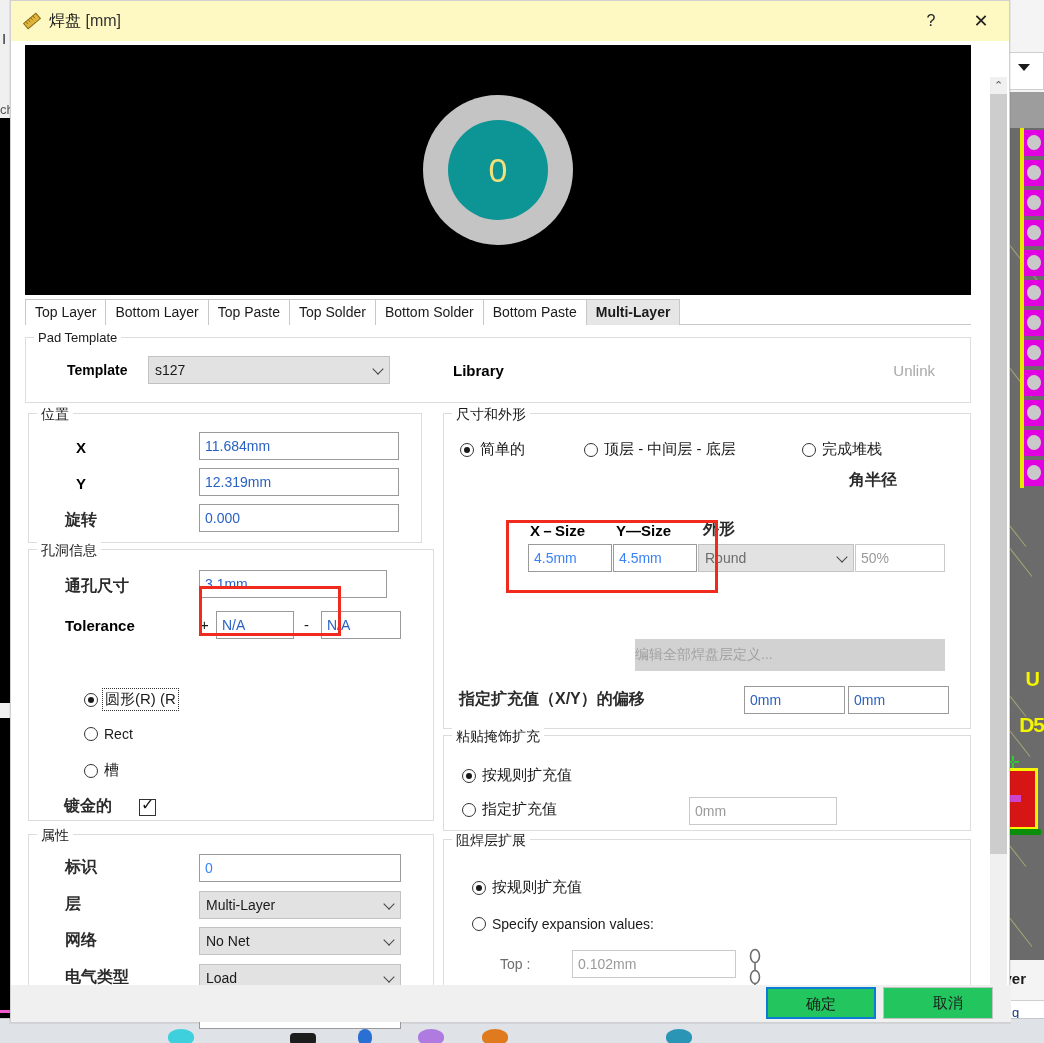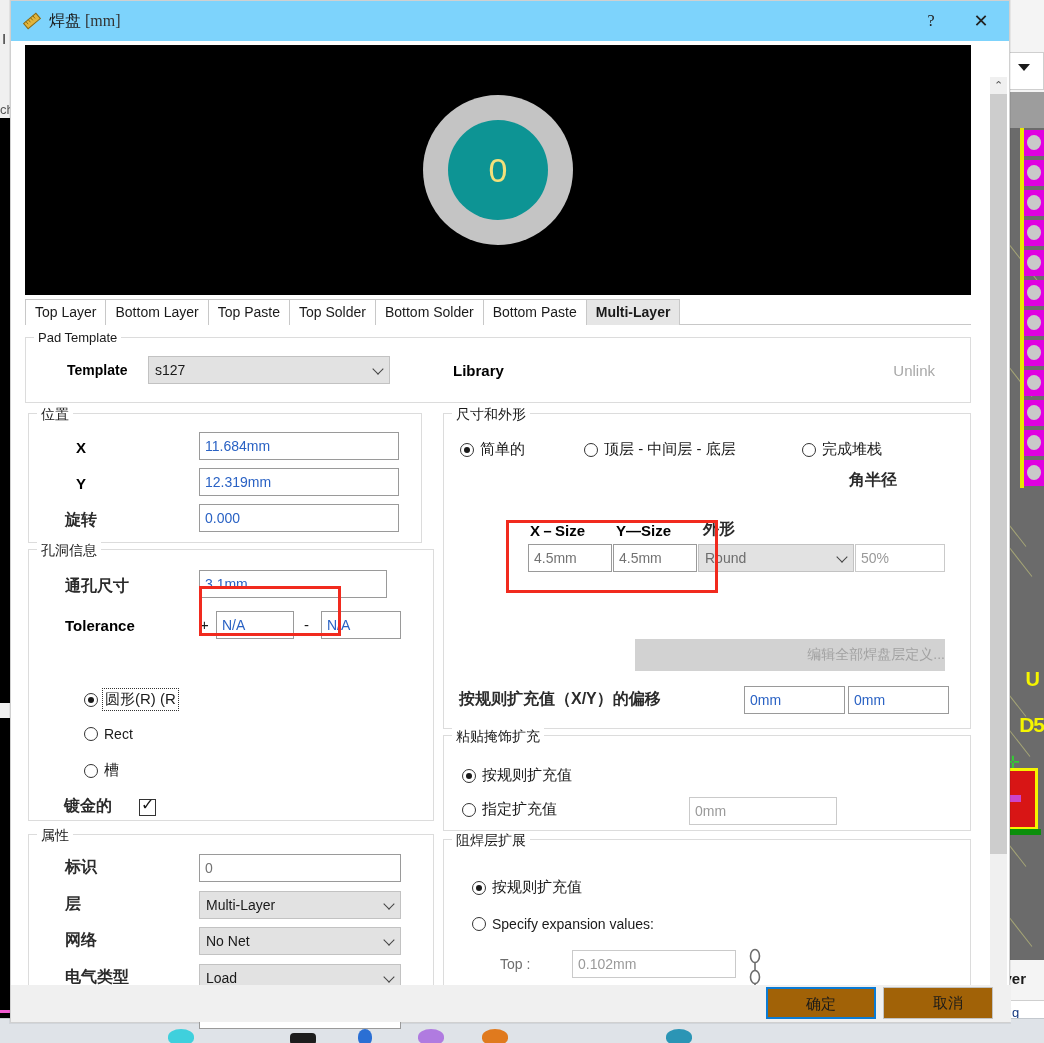--- a/index.html
+++ b/index.html
@@ -48,21 +48,21 @@
   .taskbar { position:absolute; left:0; bottom:0; width:1044px; height:25px; background:#dfe3e8; }
   .taskbar .tb-sep { position:absolute; left:0; top:0; width:1044px; height:1px; background:#c3c8ce; }
   .tbicon { position:absolute; bottom:-2px; width:26px; height:16px; border-radius:50% 50% 40% 40%; }
 
   
   #dialog {
     position:absolute; left:10px; top:0; width:1000px; height:1023px;
     background:#f0f0f0; border:1px solid #d0d0d0;
     box-shadow: 0 0 0 1px rgba(0,0,0,0.06);
   }
-  .titlebar { height:40px; background:#7dd3fc; position:relative;font-family:Liberation Serif, serif; }
+  .titlebar { height:40px; background:#fef9c3; position:relative; }
   .titlebar .ico {
     position:absolute; left:10px; top:9px; width:22px; height:22px;
   }
   .titlebar .ttl {
     position:absolute; left:38px; top:10px; font-size:16px; color:#1a1a1a;
   }
   .titlebar .ttl .unit { color:#333; }
   .win-btn { position:absolute; top:0; height:40px; width:46px; text-align:center; line-height:40px;
              font-size:17px; color:#222; cursor:default; }
   .win-help { right:55px; font-size:16px; }
@@ -103,21 +103,21 @@
     font-size:13px; color:#1a1a1a;
   }
   .gb.cn > .gb-title { font-size:14px; }
   .lbl-b { font-weight:bold; font-size:14px; }
   .lbl-cn { font-weight:bold; font-size:16px; color:#2b2b2b; }
 
   .inp {
     position:absolute; border:1px solid #9a9a9a; background:#ffffff;
     color:#2a62c4; font-size:14px; padding:2px 5px; height:28px; line-height:22px;
   }
-  .inp.dark { color:#737373; }
+  .inp.dark { color:#3b82f6; }
   .inp.placeholder { color:#9a9a9a; border-color:#cacaca; }
   .sel {
     position:absolute; border:1px solid #c2c2c2; background:#e2e2e2;
     color:#1a1a1a; font-size:14px; padding:2px 22px 2px 6px; height:28px; line-height:22px;
     cursor:default;
   }
   .sel .chev {
     position:absolute; right:7px; top:8px; width:8px; height:8px;
     border-right:1.6px solid #444; border-bottom:1.6px solid #444;
     transform:rotate(45deg);
@@ -137,32 +137,32 @@
   .radio .rl.cn { font-size:15px; }
   .focus-outline { outline:1px dotted #333; outline-offset:1px; padding:0 1px; }
 
   .chk { position:absolute; width:17px; height:17px; border:1.5px solid #333; background:#fff; }
   .chk.on::after {
     content:'✓'; position:absolute; left:1px; top:-5px; font-size:16px; color:#111;
   }
 
   .btn-disabled {
     position:absolute; background:#d2d2d2; border:none; color:#a2a2a2;
-    font-size:14px; text-align:right; line-height:30px; height:32px; cursor:default;
+    font-size:14px; text-align:left; line-height:30px; height:32px; cursor:default;
   }
 
   .redbox { position:absolute; border:3px solid #f12a1e; pointer-events:none; }
 
   .link-ico { position:absolute; }
 
   
   .footer { position:absolute; left:0; bottom:0; width:1000px; height:37px; background:#f0f0f0; }
   .fbtn {
     position:absolute; top:2px; height:32px; width:110px; text-align:center; line-height:30px;
-    background:#a16207; border:1px solid #c2c2c2; font-size:15px; color:#1a1a1a; cursor:default;
+    background:#22c55e; border:1px solid #c2c2c2; font-size:15px; color:#1a1a1a; cursor:default;
   }
   .fbtn.primary { border:2px solid #0b7bd4; }
 
   
   .vscroll { position:absolute; right:2px; top:36px; width:17px; height:930px; background:#f0f0f0; }
   .vs-up, .vs-dn { position:absolute; left:0; width:17px; height:17px; text-align:center; color:#555; font-size:11px; line-height:17px; }
   .vs-up { top:0; } .vs-dn { bottom:0; }
   .vs-thumb { position:absolute; left:0; top:17px; width:17px; height:760px; background:#cdcdcd; }
 </style>
 </head>
@@ -371,21 +371,21 @@
       <input class="inp dark" style="left: 84px; top: 130px; width: 84px;" value="4.5mm">
       <input class="inp dark" style="left: 169px; top: 130px; width: 84px;" value="4.5mm">
       <div class="sel gray-txt" style="left:254px; top:130px; width:156px;">
         <span>Round</span>
         <span class="chev"></span>
       </div>
       <input class="inp placeholder" style="left: 411px; top: 130px; width: 90px;" value="50%">
 
       <div class="btn-disabled" style="left:191px; top:225px; width:310px;">编辑全部焊盘层定义...</div>
 
-      <span class="lbl-cn" style="position:absolute; left:15px; top:275px;">按规则扩充值（X/Y）的偏移</span>
+      <span class="lbl-cn" style="position:absolute; left:15px; top:275px;">指定扩充值（X/Y）的偏移</span>
       <input class="inp" style="left: 300px; top: 272px; width: 101px;" value="0mm">
       <input class="inp" style="left: 404px; top: 272px; width: 101px;" value="0mm">
     </div>
 
     <div class="redbox" style="left:495px; top:479px; width:212px; height:73px;"></div>
 
     <div class="gb cn" style="left:432px; top:694px; width:528px; height:96px;">
       <span class="gb-title">粘贴掩饰扩充</span>
       <div class="radio on" style="left:18px; top:30px;">
         <span class="dot"></span>

